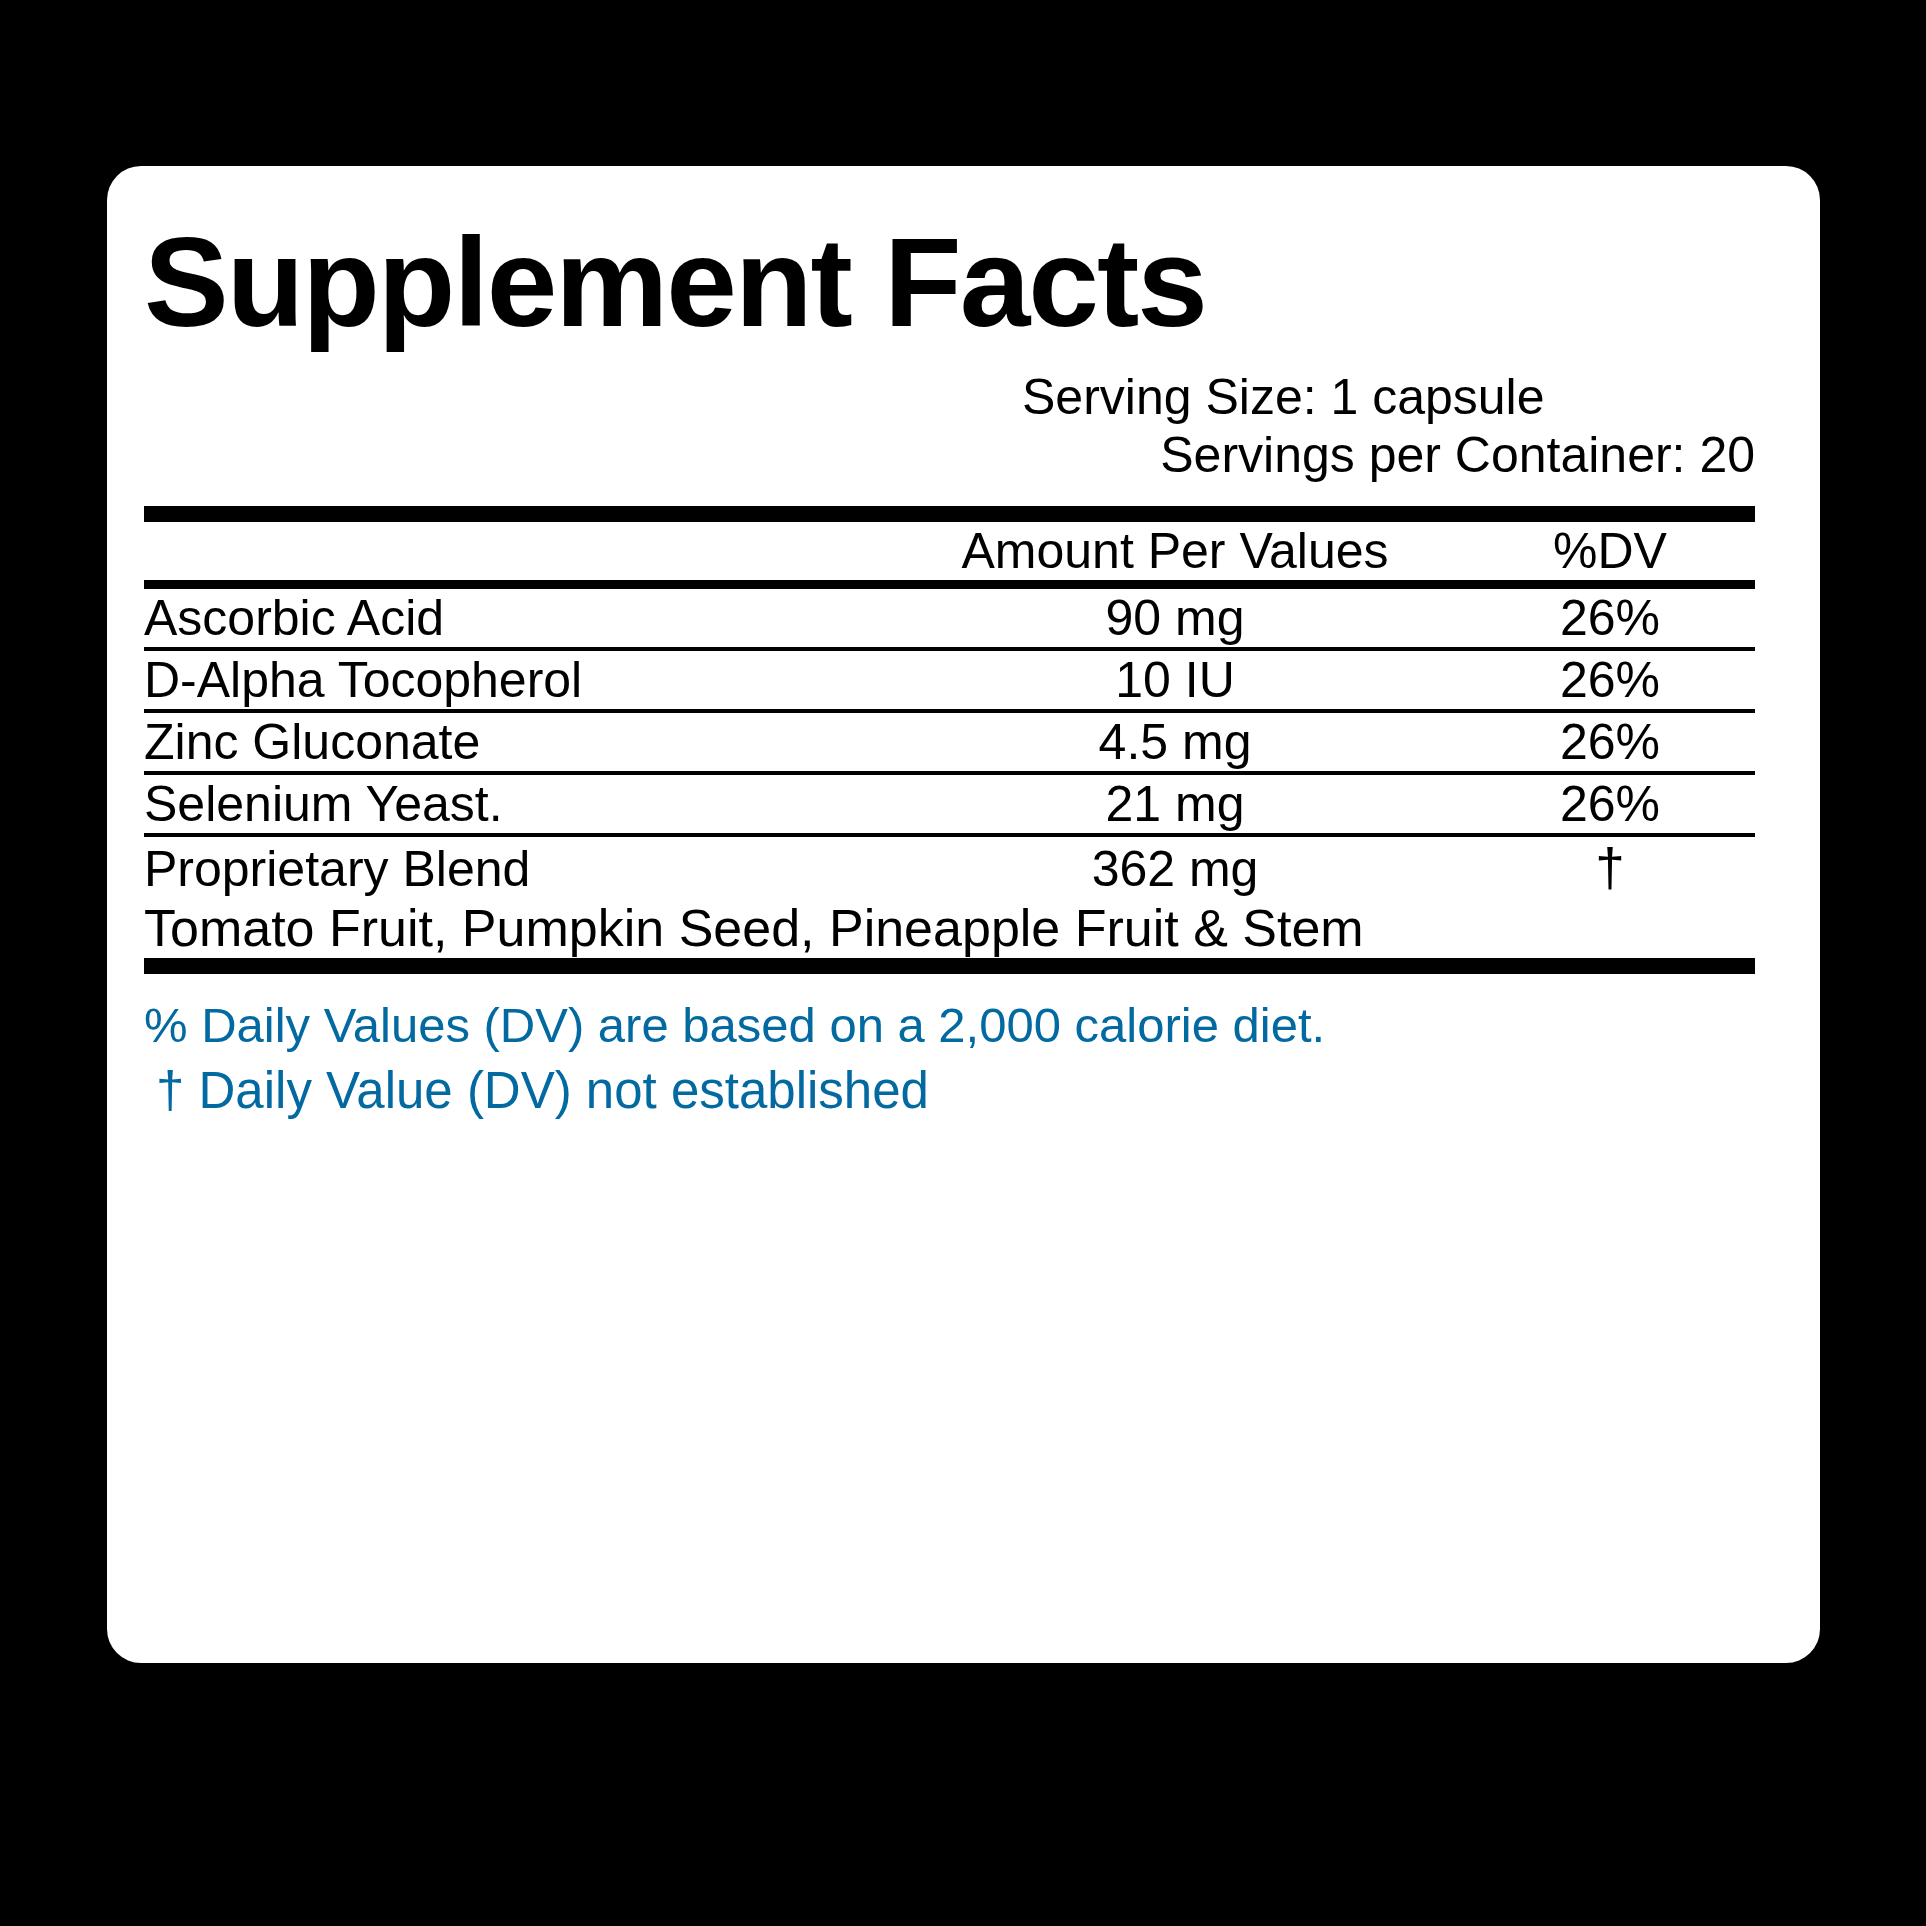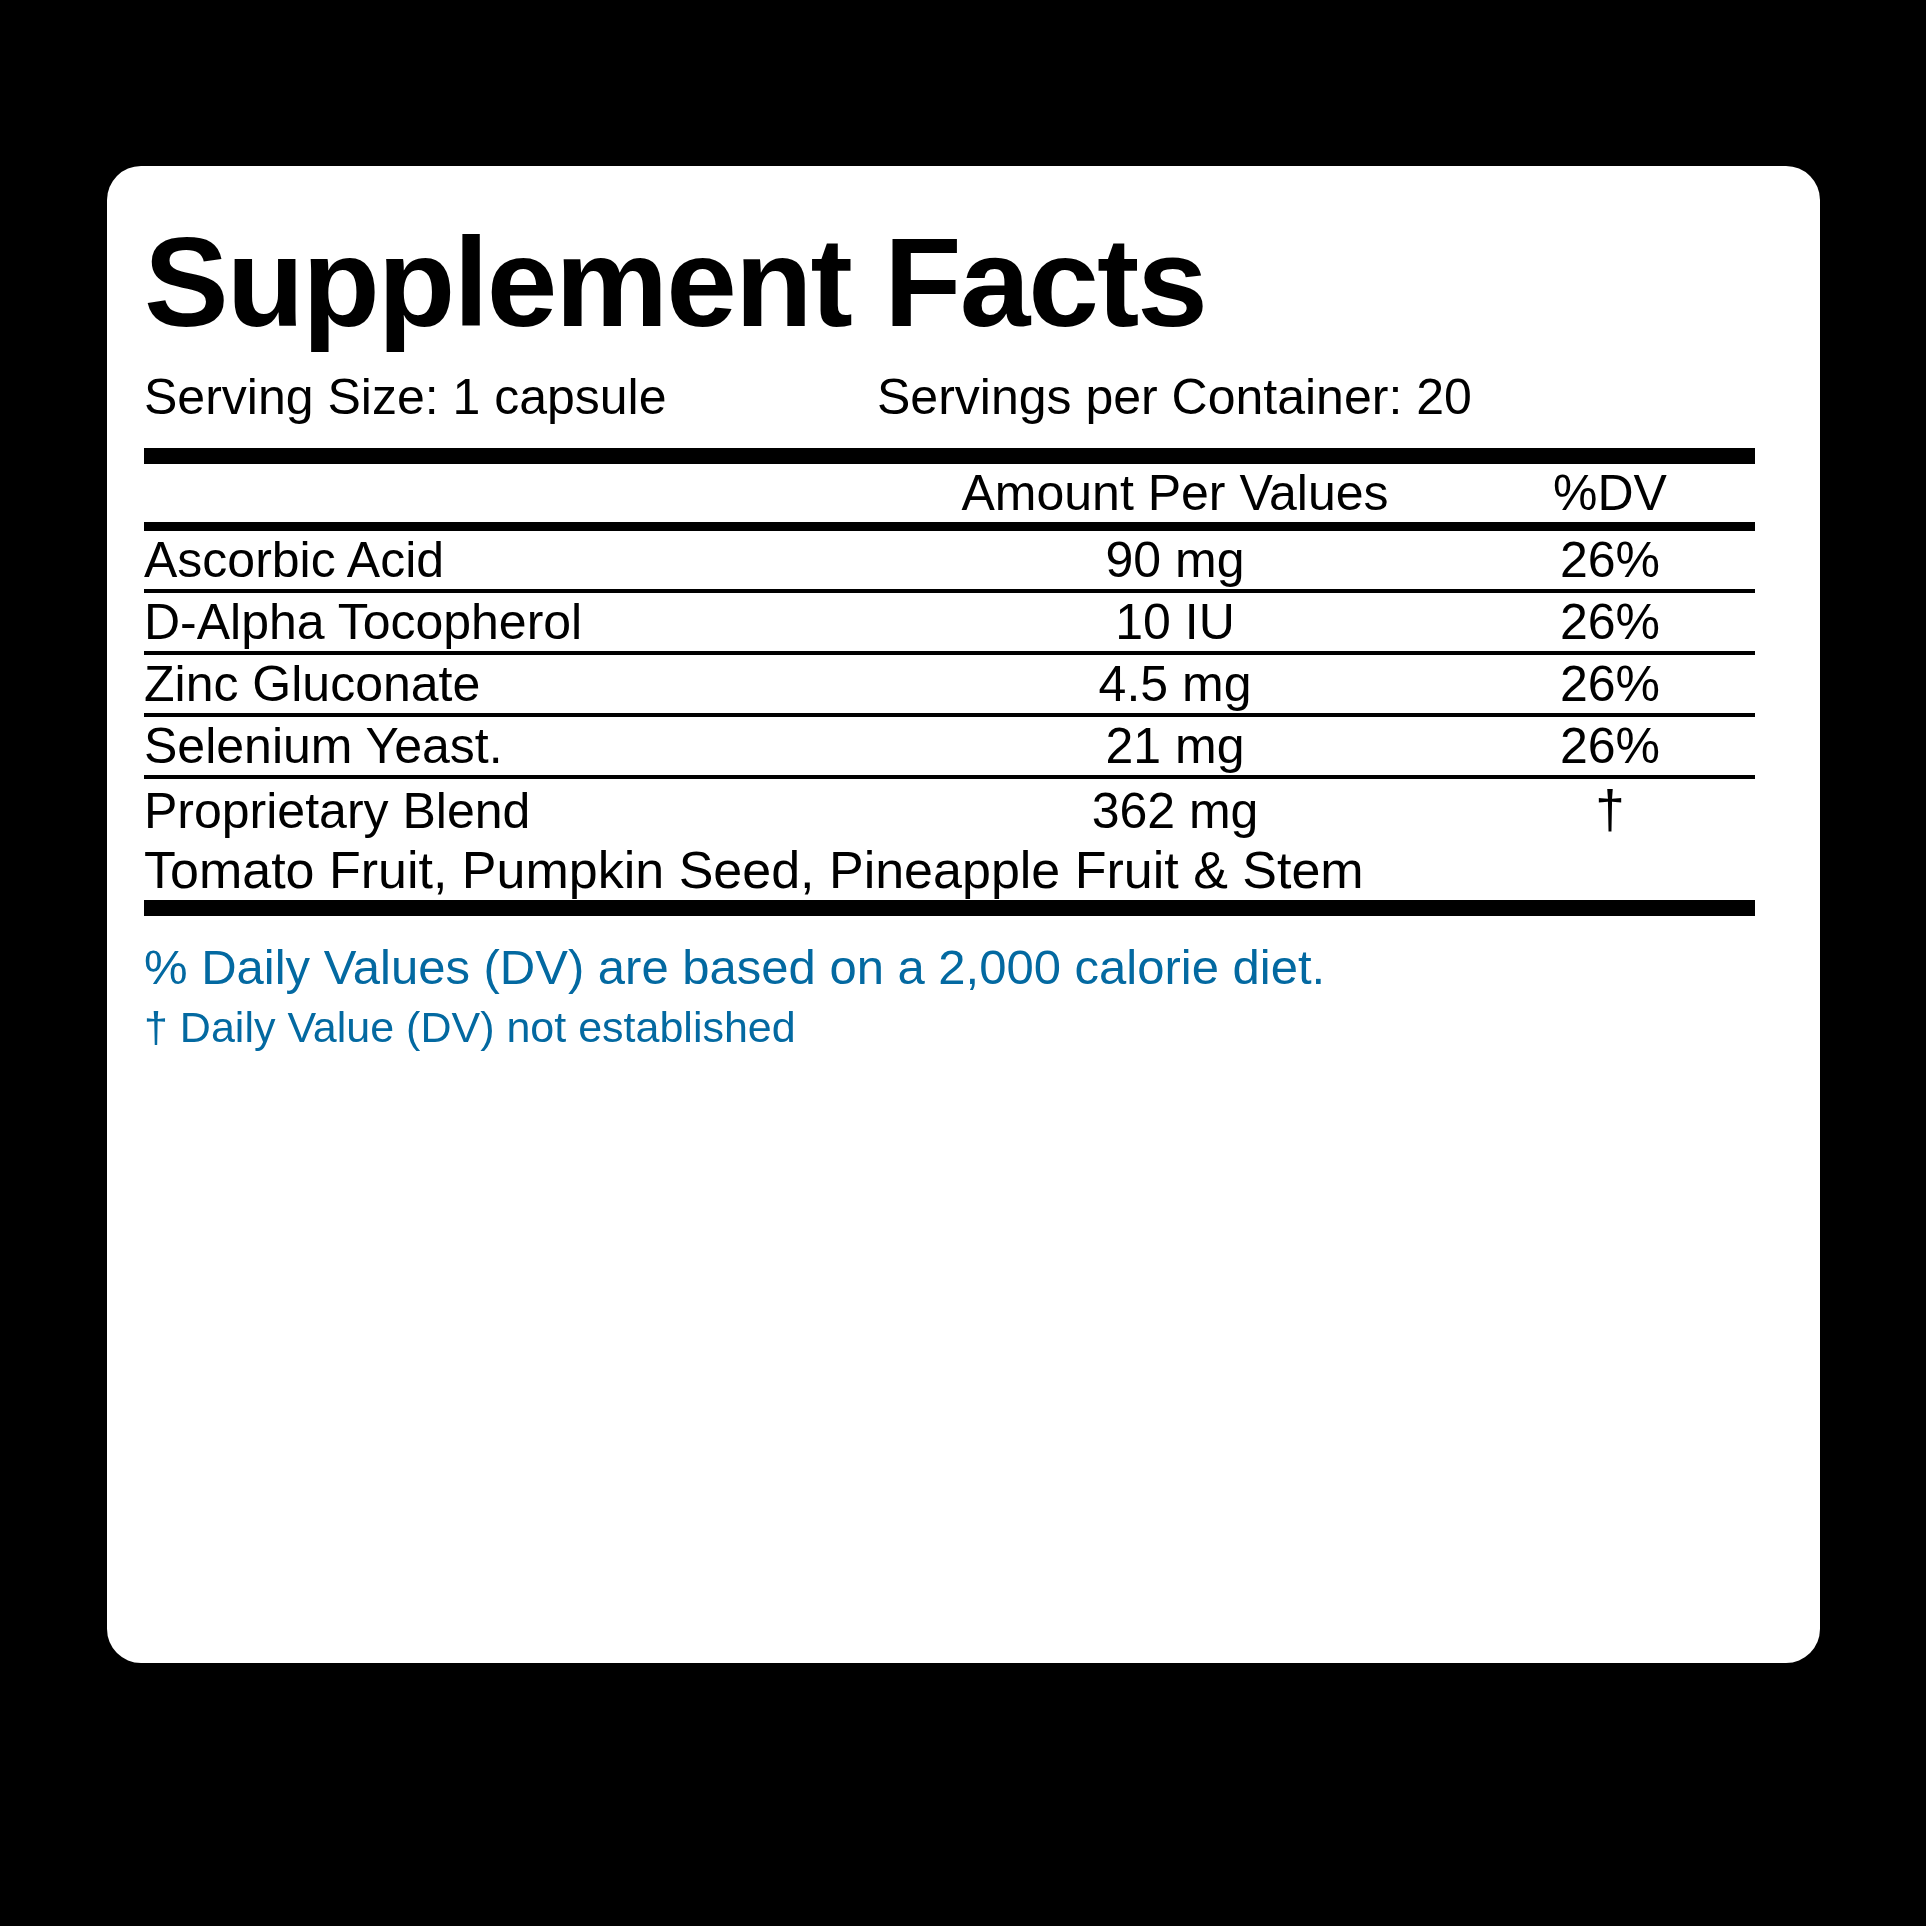--- a/index.html
+++ b/index.html
@@ -40,20 +40,21 @@
     margin: 0 0 0 0;
     white-space: nowrap;
   }
   .serving-row {
     display: flex;
     align-items: flex-end;
     margin-top: 22px;
     font-size: 50px;
     color: #000000;
     white-space: nowrap;
+    flex-direction: column;
   }
   .serving-size {
     width: 733px;
   }
   .servings-per {
     flex: 1;
   }
   .rule-thick {
     height: 16px;
     background: #000000;
@@ -114,21 +115,21 @@
   }
   .footnotes {
     margin-top: 20px;
     font-size: 49px;
     line-height: 1.30;
     color: #0369a1;
   }
   .footnote-line {
     white-space: nowrap;
   }
-  .dagger { font-size: 43px; }
+  .dagger { font-size: 51px; margin-left: 12px; }
 </style>
 </head>
 <body>
 
 <div class="stage">
   <div class="panel">
 
     <div class="title">Supplement Facts</div>
 
     <div class="serving-row">

